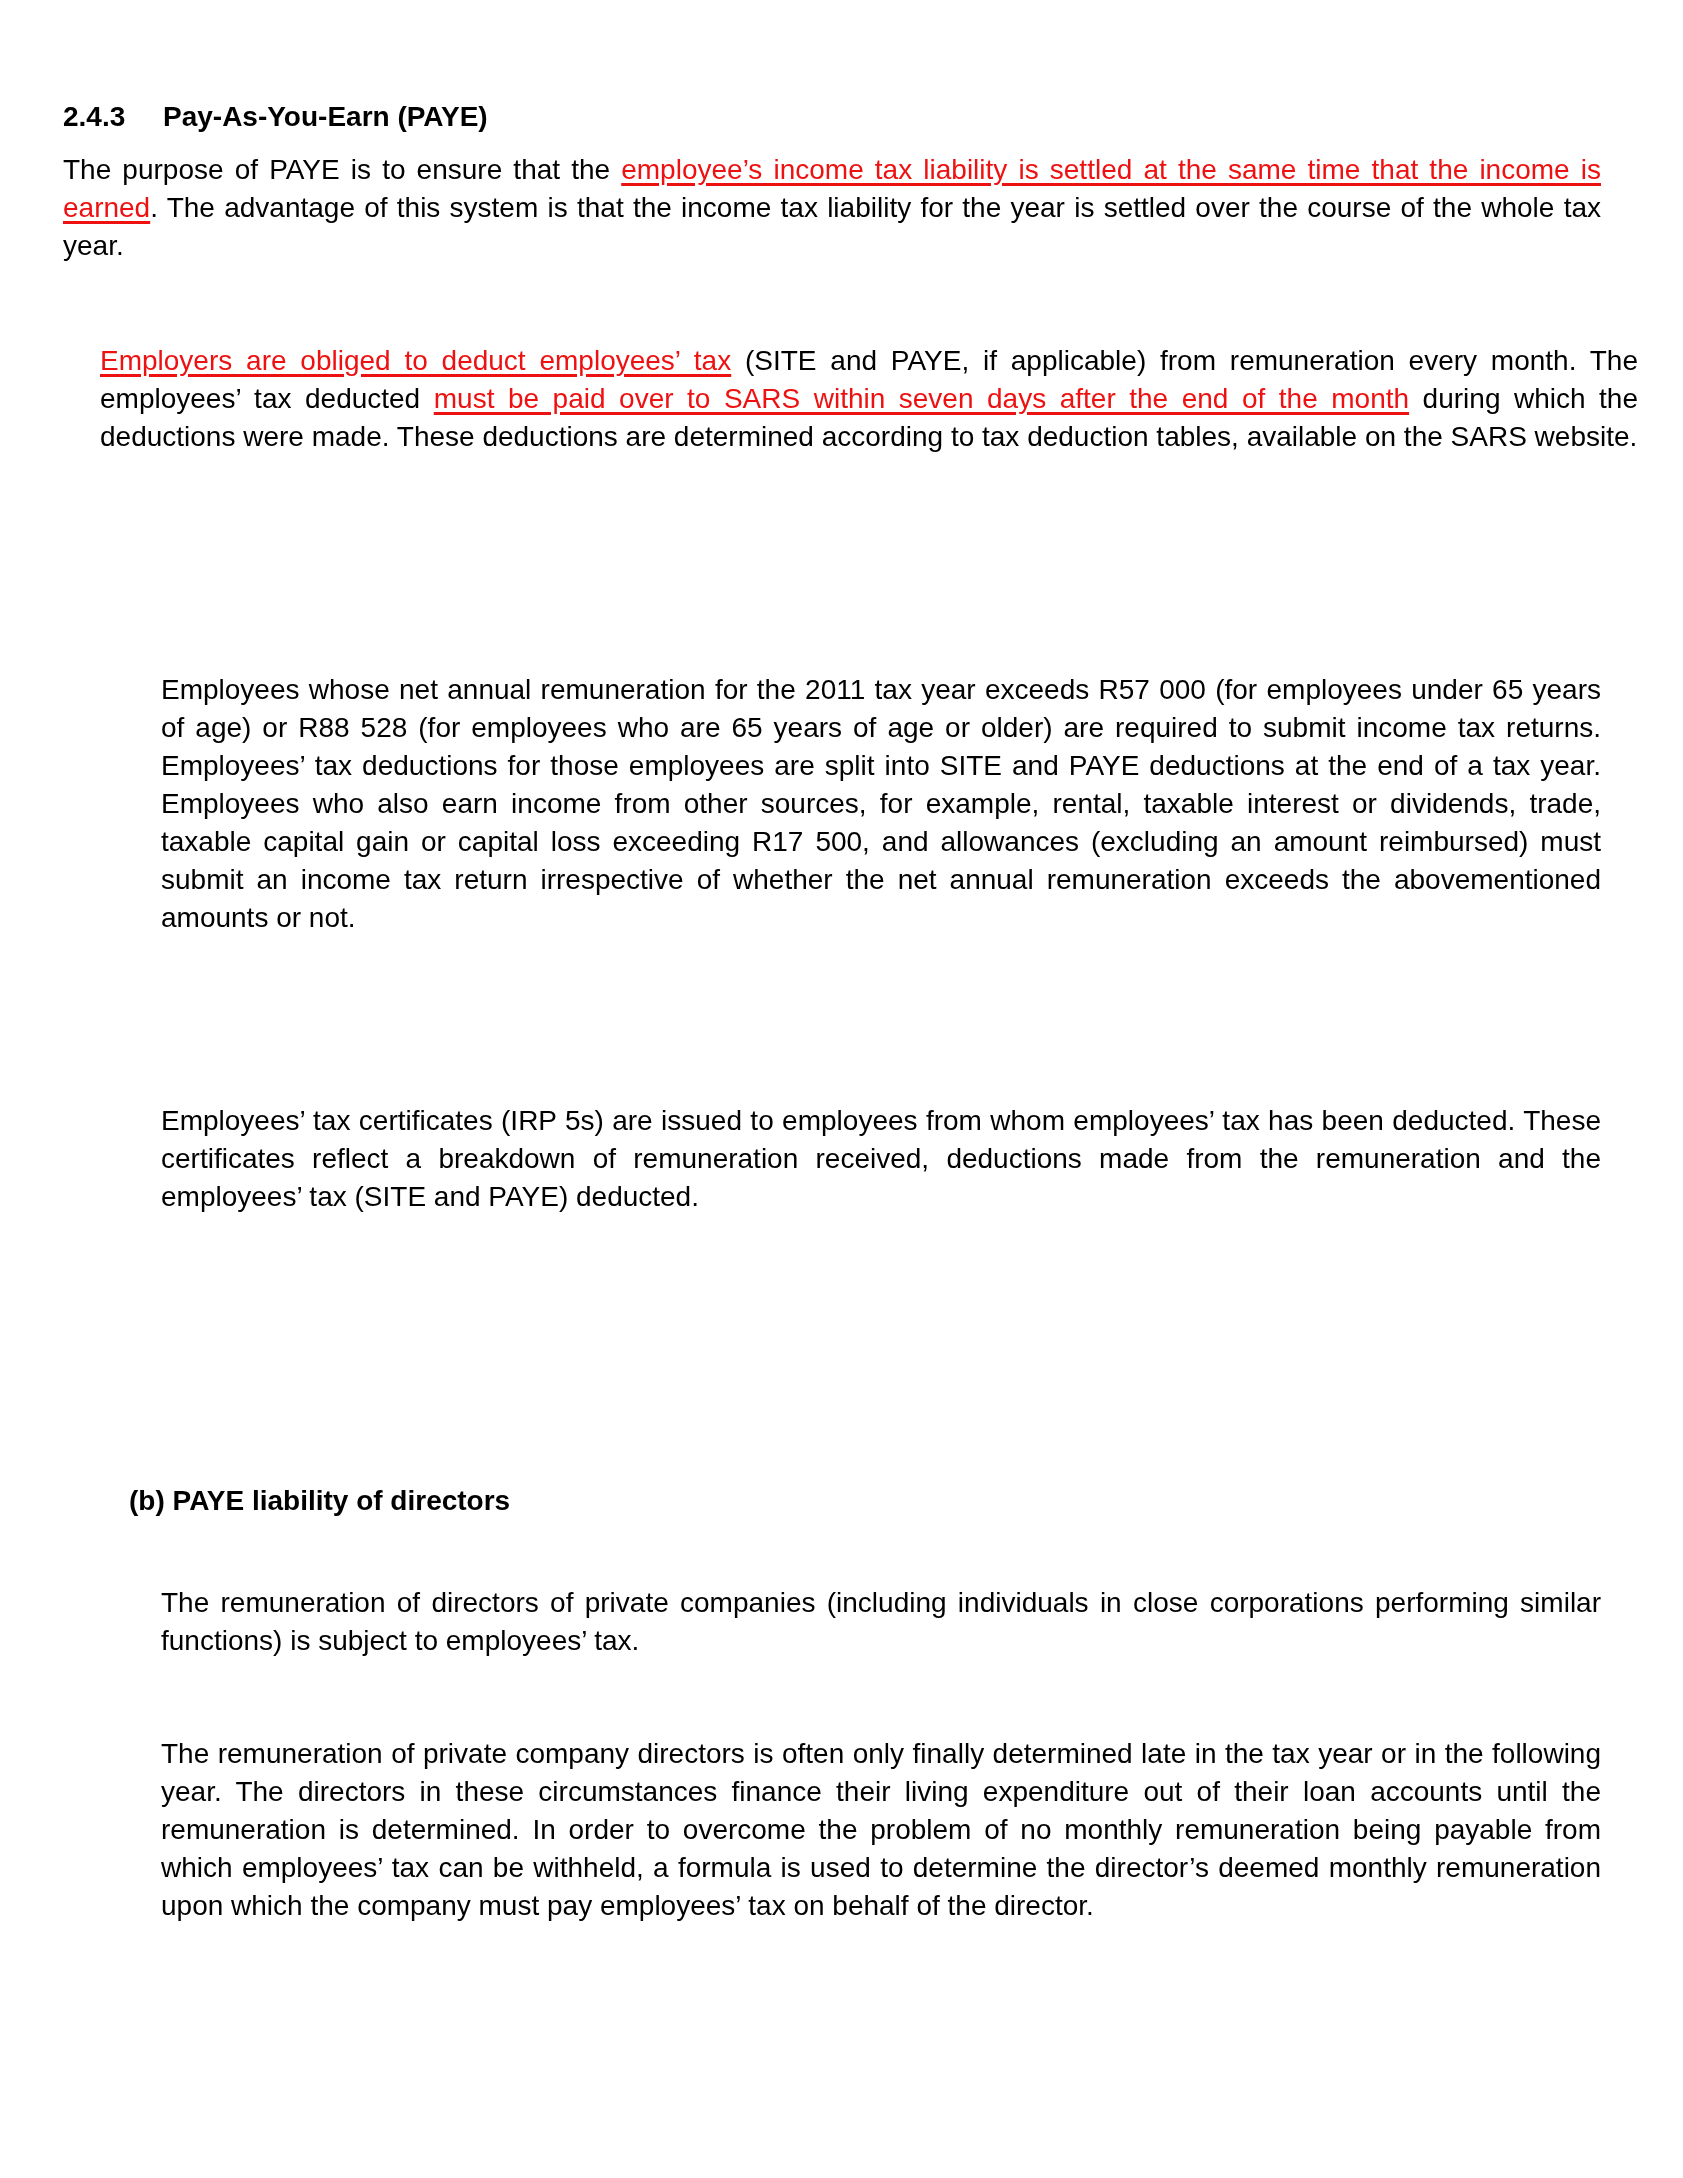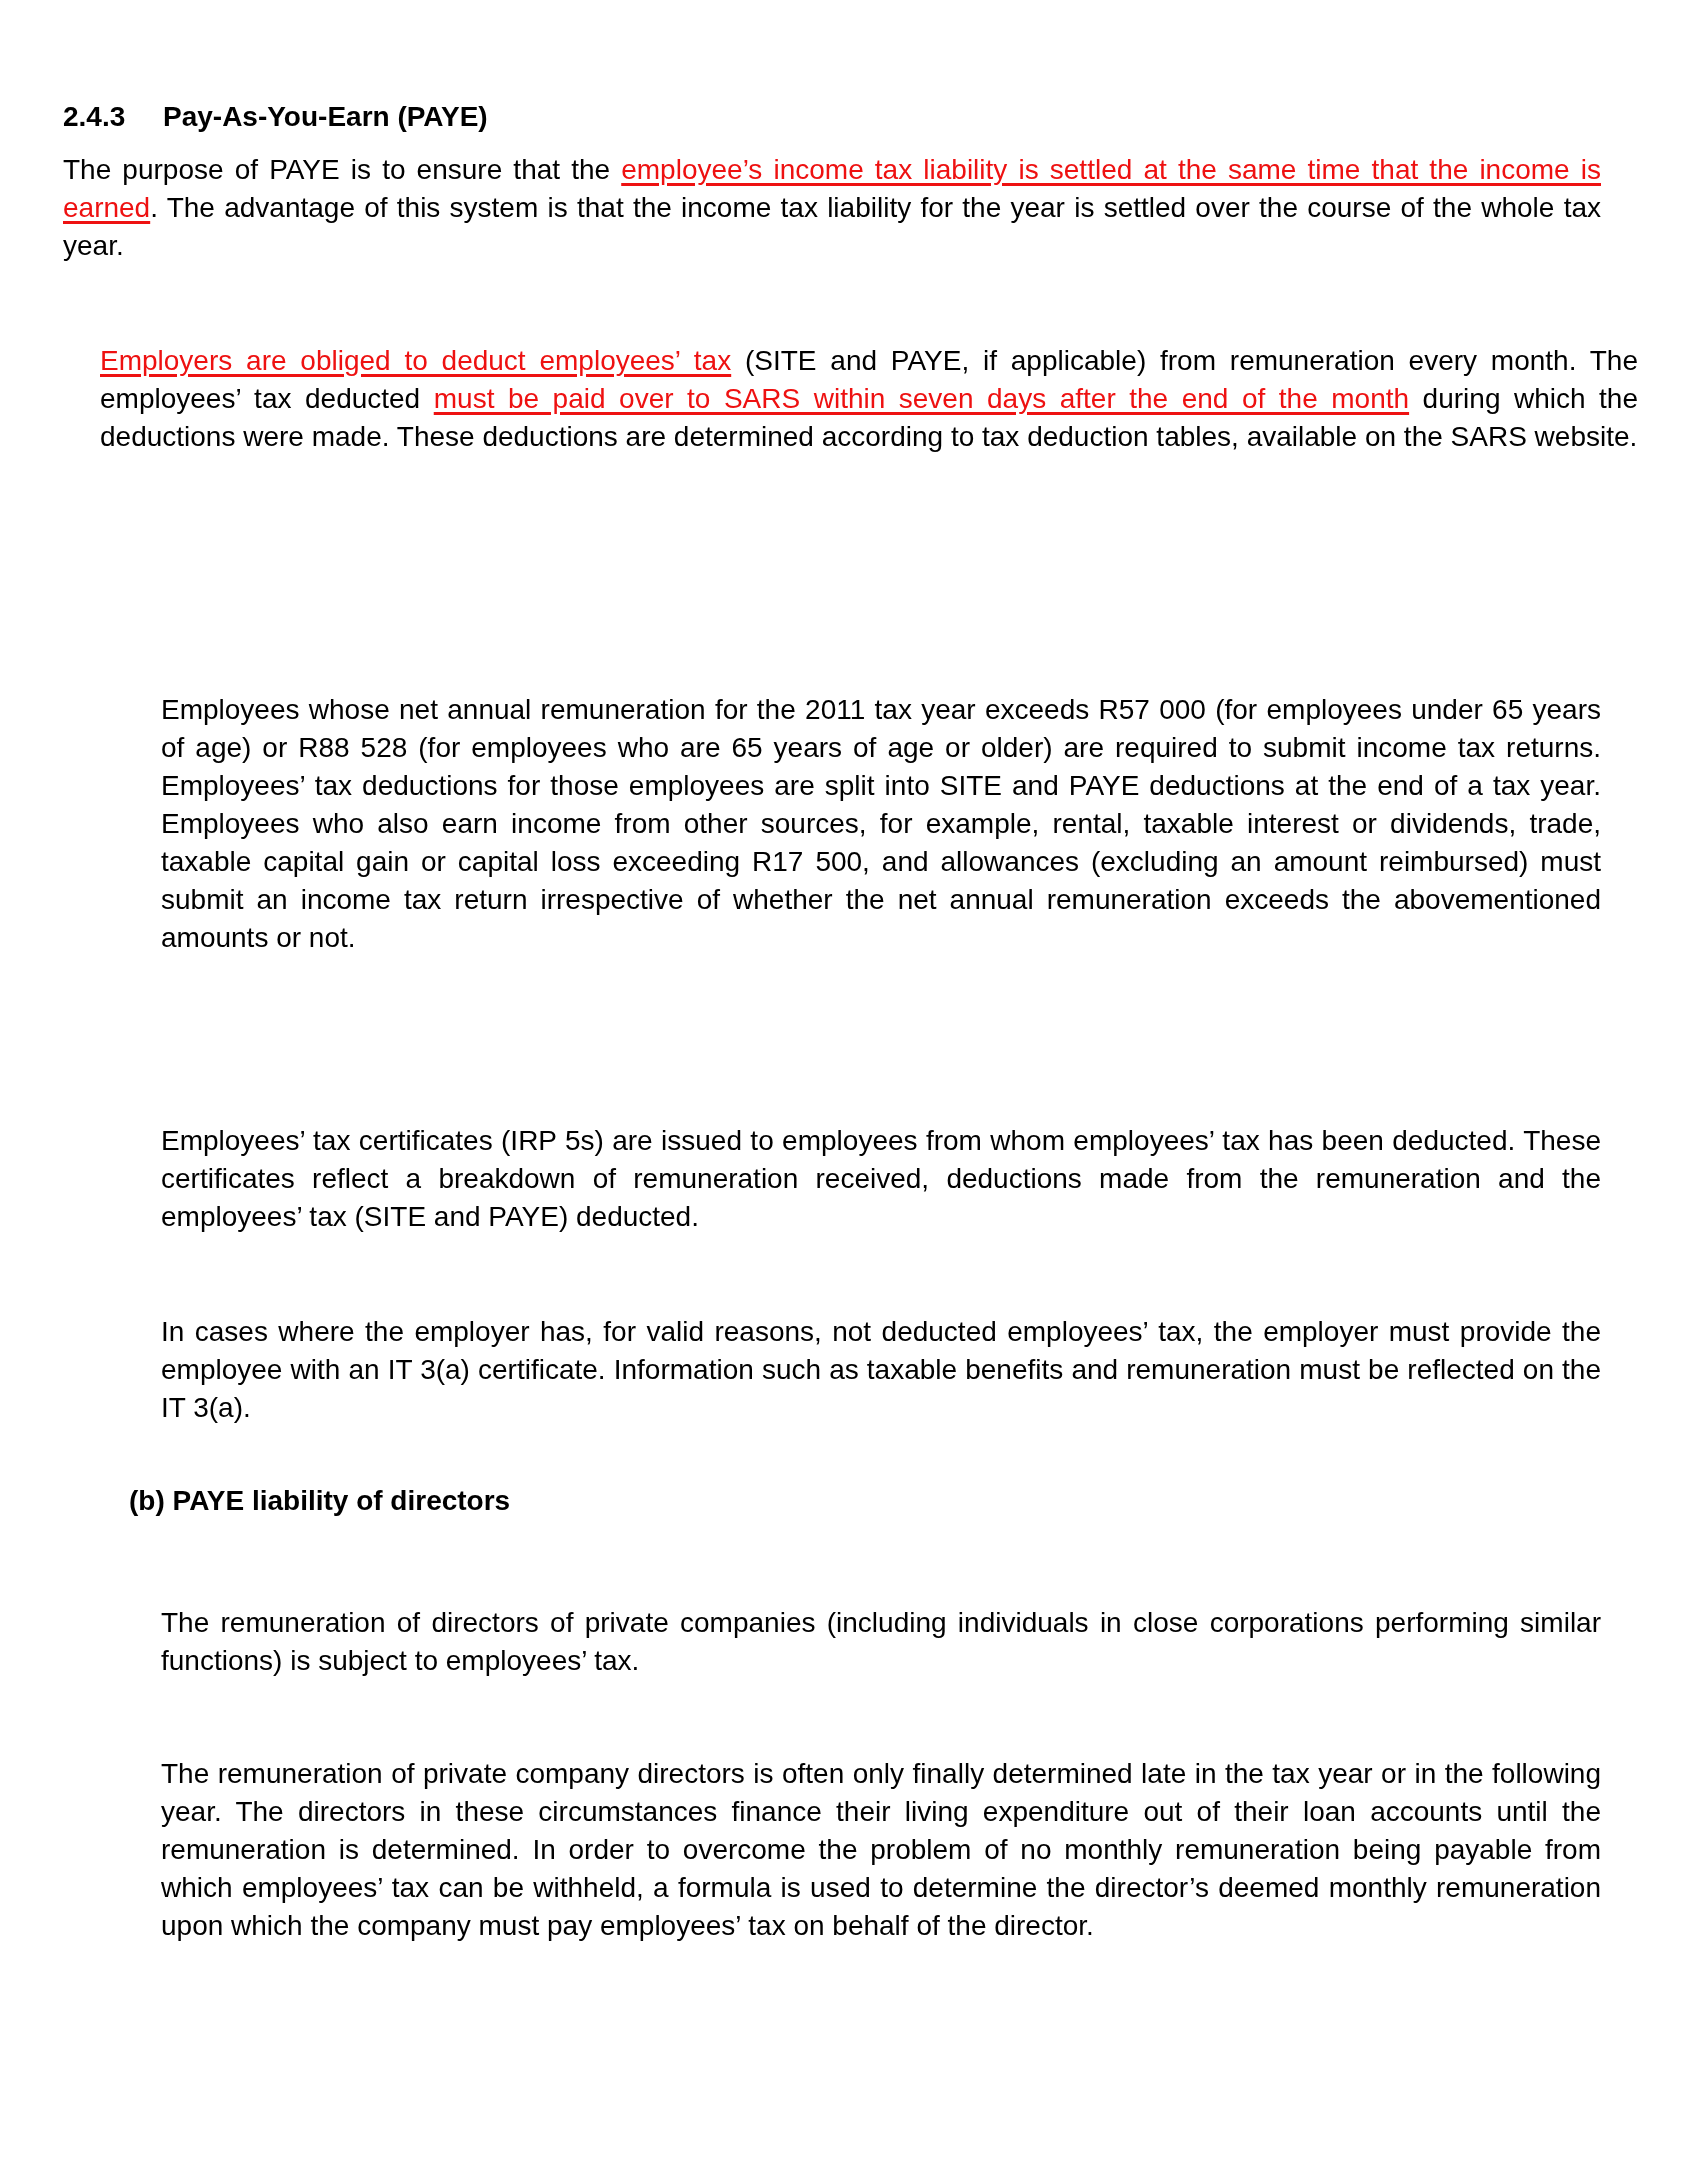--- a/index.html
+++ b/index.html
@@ -3,21 +3,21 @@
   <meta charset="utf-8">
   <style>
     html, body { margin: 0; padding: 0; background: #ffffff; }
     body {
       width: 1683px; height: 2178px; position: relative; overflow: hidden;
       font-family: "Liberation Sans", sans-serif; color: #000000;
     }
     .page { position: absolute; left: 0; top: 0; width: 1683px; height: 2178px; }
     .blk { position: absolute; font-size: 28px; line-height: 38px; text-align: justify; }
     .full { left: 63px; width: 1538px; }
-    .ind { left: 161px; width: 1440px; margin-top: 20px; }
+    .ind { left: 161px; width: 1440px; }
     .h1 { font-weight: bold; font-size: 28px; line-height: 38px; }
     .h1 .num { display: inline-block; width: 100px; }
     .h2 { font-weight: bold; font-size: 28px; line-height: 38px; left: 112px; }
     .hl { color: #ee1111; text-decoration: underline; text-decoration-thickness: 3px; text-underline-offset: 4px; }
   </style>
 </head>
 <body>
 
 <div class="page">
 
@@ -31,21 +31,20 @@
 
   <div class="blk full" style="top:342px;margin-left:37px;">
     <span class="hl" style="color: rgb(238, 17, 17); text-decoration-color: rgb(238, 17, 17);">Employers are obliged to deduct employees’ tax</span><span> (SITE and PAYE, if applicable) from remuneration every month. The employees’ tax deducted </span><span class="hl" style="color: rgb(238, 17, 17); text-decoration-color: rgb(238, 17, 17);">must be paid over to SARS within seven days after the end of the month</span><span> during which the deductions were made. These deductions are determined according to tax deduction tables, available on the SARS website.</span>
   </div>
 
 
   <div class="blk ind" style="top:671px;">Employees whose net annual remuneration for the 2011 tax year exceeds R57 000 (for employees under 65 years of age) or R88 528 (for employees who are 65 years of age or older) are required to submit income tax returns. Employees’ tax deductions for those employees are split into SITE and PAYE deductions at the end of a tax year. Employees who also earn income from other sources, for example, rental, taxable interest or dividends, trade, taxable capital gain or capital loss exceeding R17 500, and allowances (excluding an amount reimbursed) must submit an income tax return irrespective of whether the net annual remuneration exceeds the abovementioned amounts or not.</div>
 
   <div class="blk ind" style="top:1102px;">Employees’ tax certificates (IRP 5s) are issued to employees from whom employees’ tax has been deducted.  These certificates reflect a breakdown of remuneration received, deductions made from the remuneration and the employees’ tax (SITE and PAYE) deducted.</div>
 
-  <div class="blk ind" style="top:1293px;">In cases where the employer has, for valid reasons, not deducted employees’ tax, the employer must provide the employee with an IT 3(a) certificate. Information such as taxable benefits and remuneration must be reflected on the IT 3(a).</div>
 
   <div class="blk h2" style="top:1482px;margin-left:17px;">(b) PAYE liability of directors</div>
 
   <div class="blk ind" style="top:1584px;">The remuneration of directors of private companies (including individuals in close corporations performing similar functions) is subject to employees’ tax.</div>
 
   <div class="blk ind" style="top:1735px;">The remuneration of private company directors is often only finally determined late in the tax year or in the following year. The directors in these circumstances finance their living expenditure out of their loan accounts until the remuneration is determined. In order to overcome the problem of no monthly remuneration being payable from which employees’ tax can be withheld, a formula is used to determine the director’s deemed monthly remuneration upon which the company must pay employees’ tax on behalf of the director.</div>
 
 </div>
 
 

